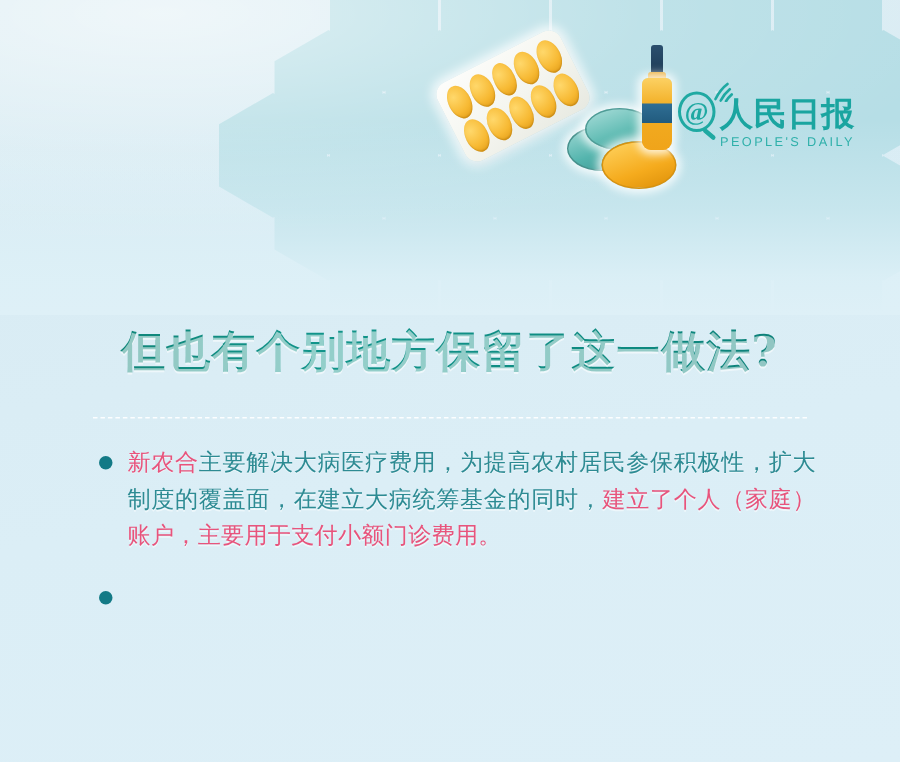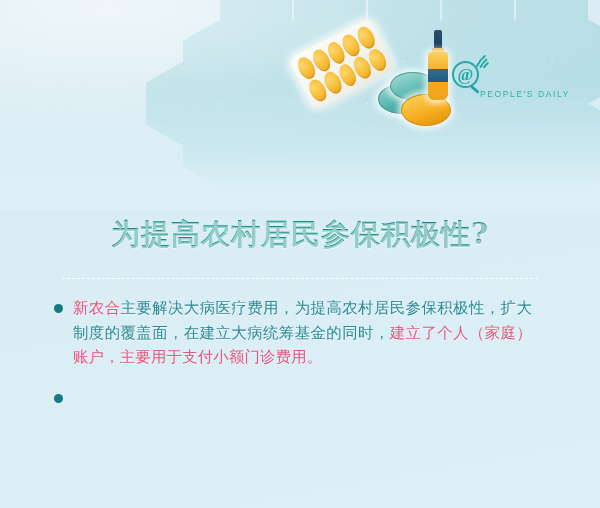--- a/index.html
+++ b/index.html
@@ -198,21 +198,21 @@
     position: absolute;
     left: 62px; top: 278px;
     width: 476px;
     height: 0;
     border-top: 1.5px dashed rgba(255,255,255,0.92);
   }
 
   
   .copy {
     position: absolute;
-    left: 54px; top: 296px;
+    left: 66px; top: 296px;
     width: 478px;
   }
   .para {
     position: relative;
     padding-left: 19px;
     margin-bottom: 16px;
     font-family: "DejaVu Serif", "Liberation Serif", serif;
     font-size: 15.4px;
     line-height: 24.6px;
     color: #2d8b93;
@@ -318,25 +318,26 @@
         <span>@</span>
         <span class="at-tail"></span>
         <svg class="wifi" viewBox="0 0 16 14" aria-hidden="true">
           <g fill="none" stroke="#1fa9a2" stroke-width="1.8" stroke-linecap="round">
             <path d="M3 12 C5 8, 7 5, 11 2"></path>
             <path d="M6.5 13 C8 10, 9.5 8, 12.5 5.5"></path>
             <path d="M10 13.5 C11 11.8, 12 10.6, 13.8 9"></path>
           </g>
         </svg>
       </div>
+      <div class="logo-cn">人民日报</div>
     </div>
     <div class="logo-en">PEOPLE'S DAILY</div>
   </div>
 
-  <div class="headline">为提高农村居民参保积极性?</div>
+  <div class="headline">但也有个别地方保留了这一做法?</div>
   <div class="divider"></div>
 
   <div class="copy">
     <div class="para">
       <span class="bullet"></span>
       <span><span class="hl">新农合</span><span class="tl">主要解决大病医疗费用，为提高农村居民参保积极性，扩大制度的覆盖面，在建立大病统筹基金的同时，</span><span class="hl">建立了个人（家庭）账户，主要用于支付小额门诊费用。</span></span>
     </div>
     <div class="para">
       <span class="bullet"></span>
     </div>

